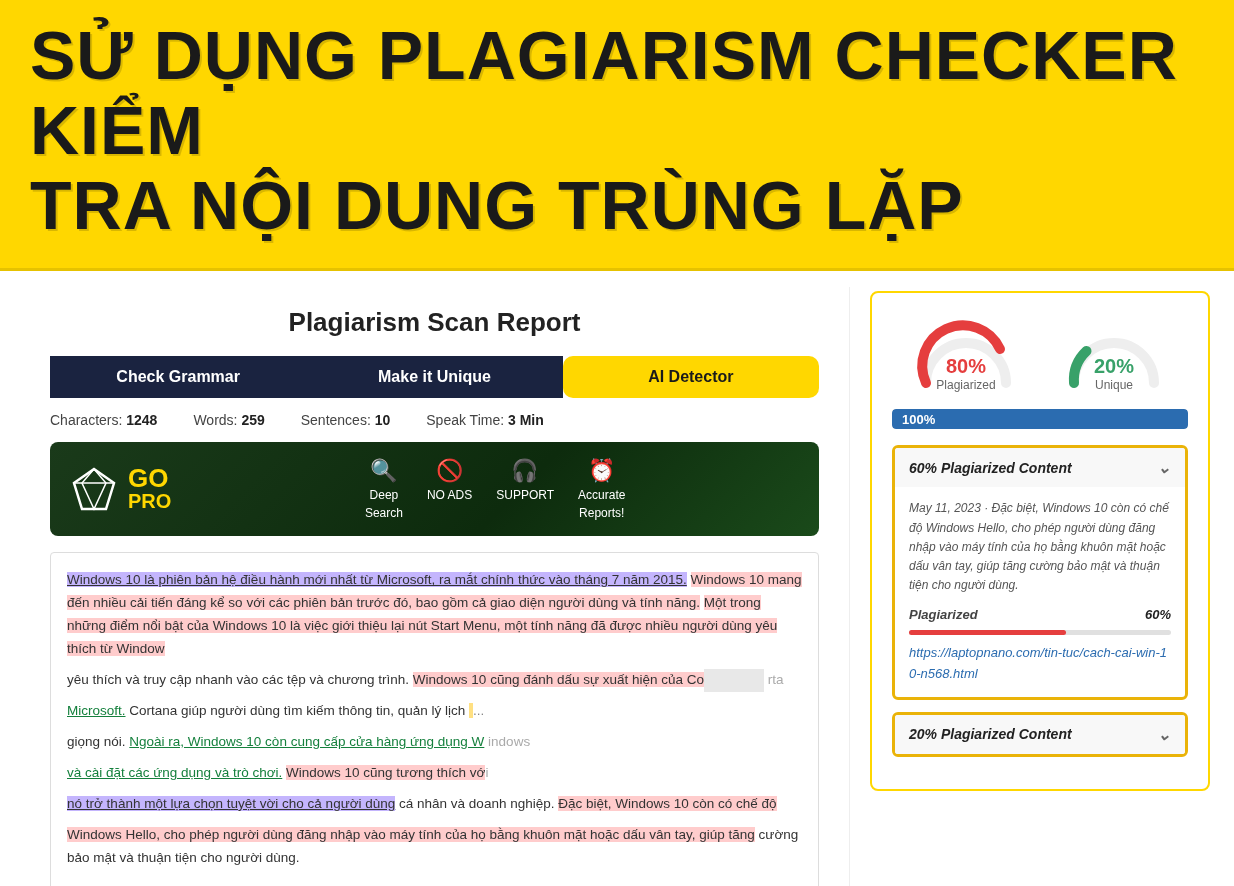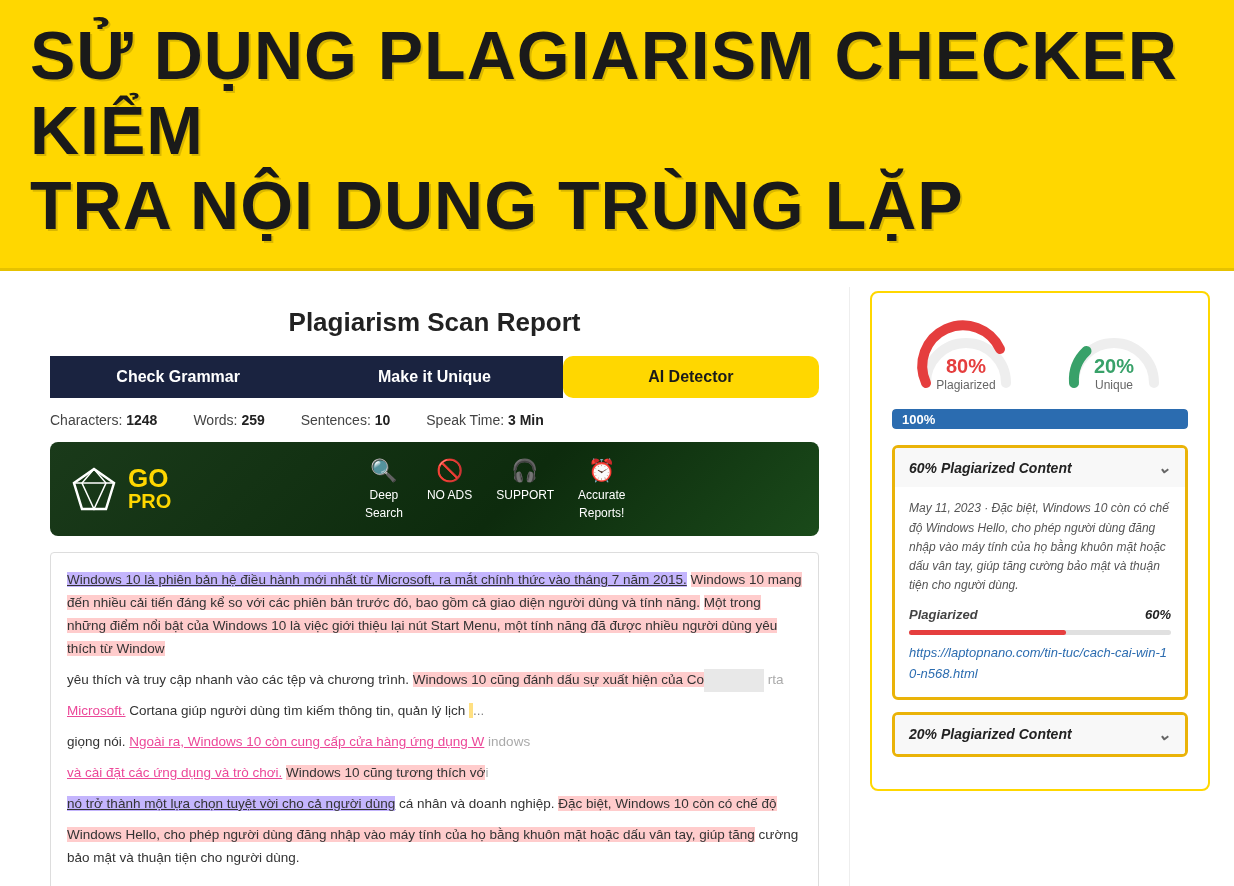--- a/index.html
+++ b/index.html
@@ -133,21 +133,21 @@
       font-size: 13.5px;
       line-height: 1.7;
       color: #333;
       min-height: 280px;
       position: relative;
       overflow: hidden;
     }
     .doc-text-area p { margin-bottom: 8px; }
     .highlight-red { background: #ffcccc; }
     .highlight-red-strong { background: #c4b5fd; text-decoration: underline; }
-    .underline-red { text-decoration: underline; color: #ec4899; }
+    .underline-red { text-decoration: underline; color: #15803d; }
 
     
     .tooltip-label {
       position: absolute;
       right: 30px;
       bottom: 120px;
       background: #1a2340;
       color: #fff;
       font-size: 26px;
       font-weight: 700;

